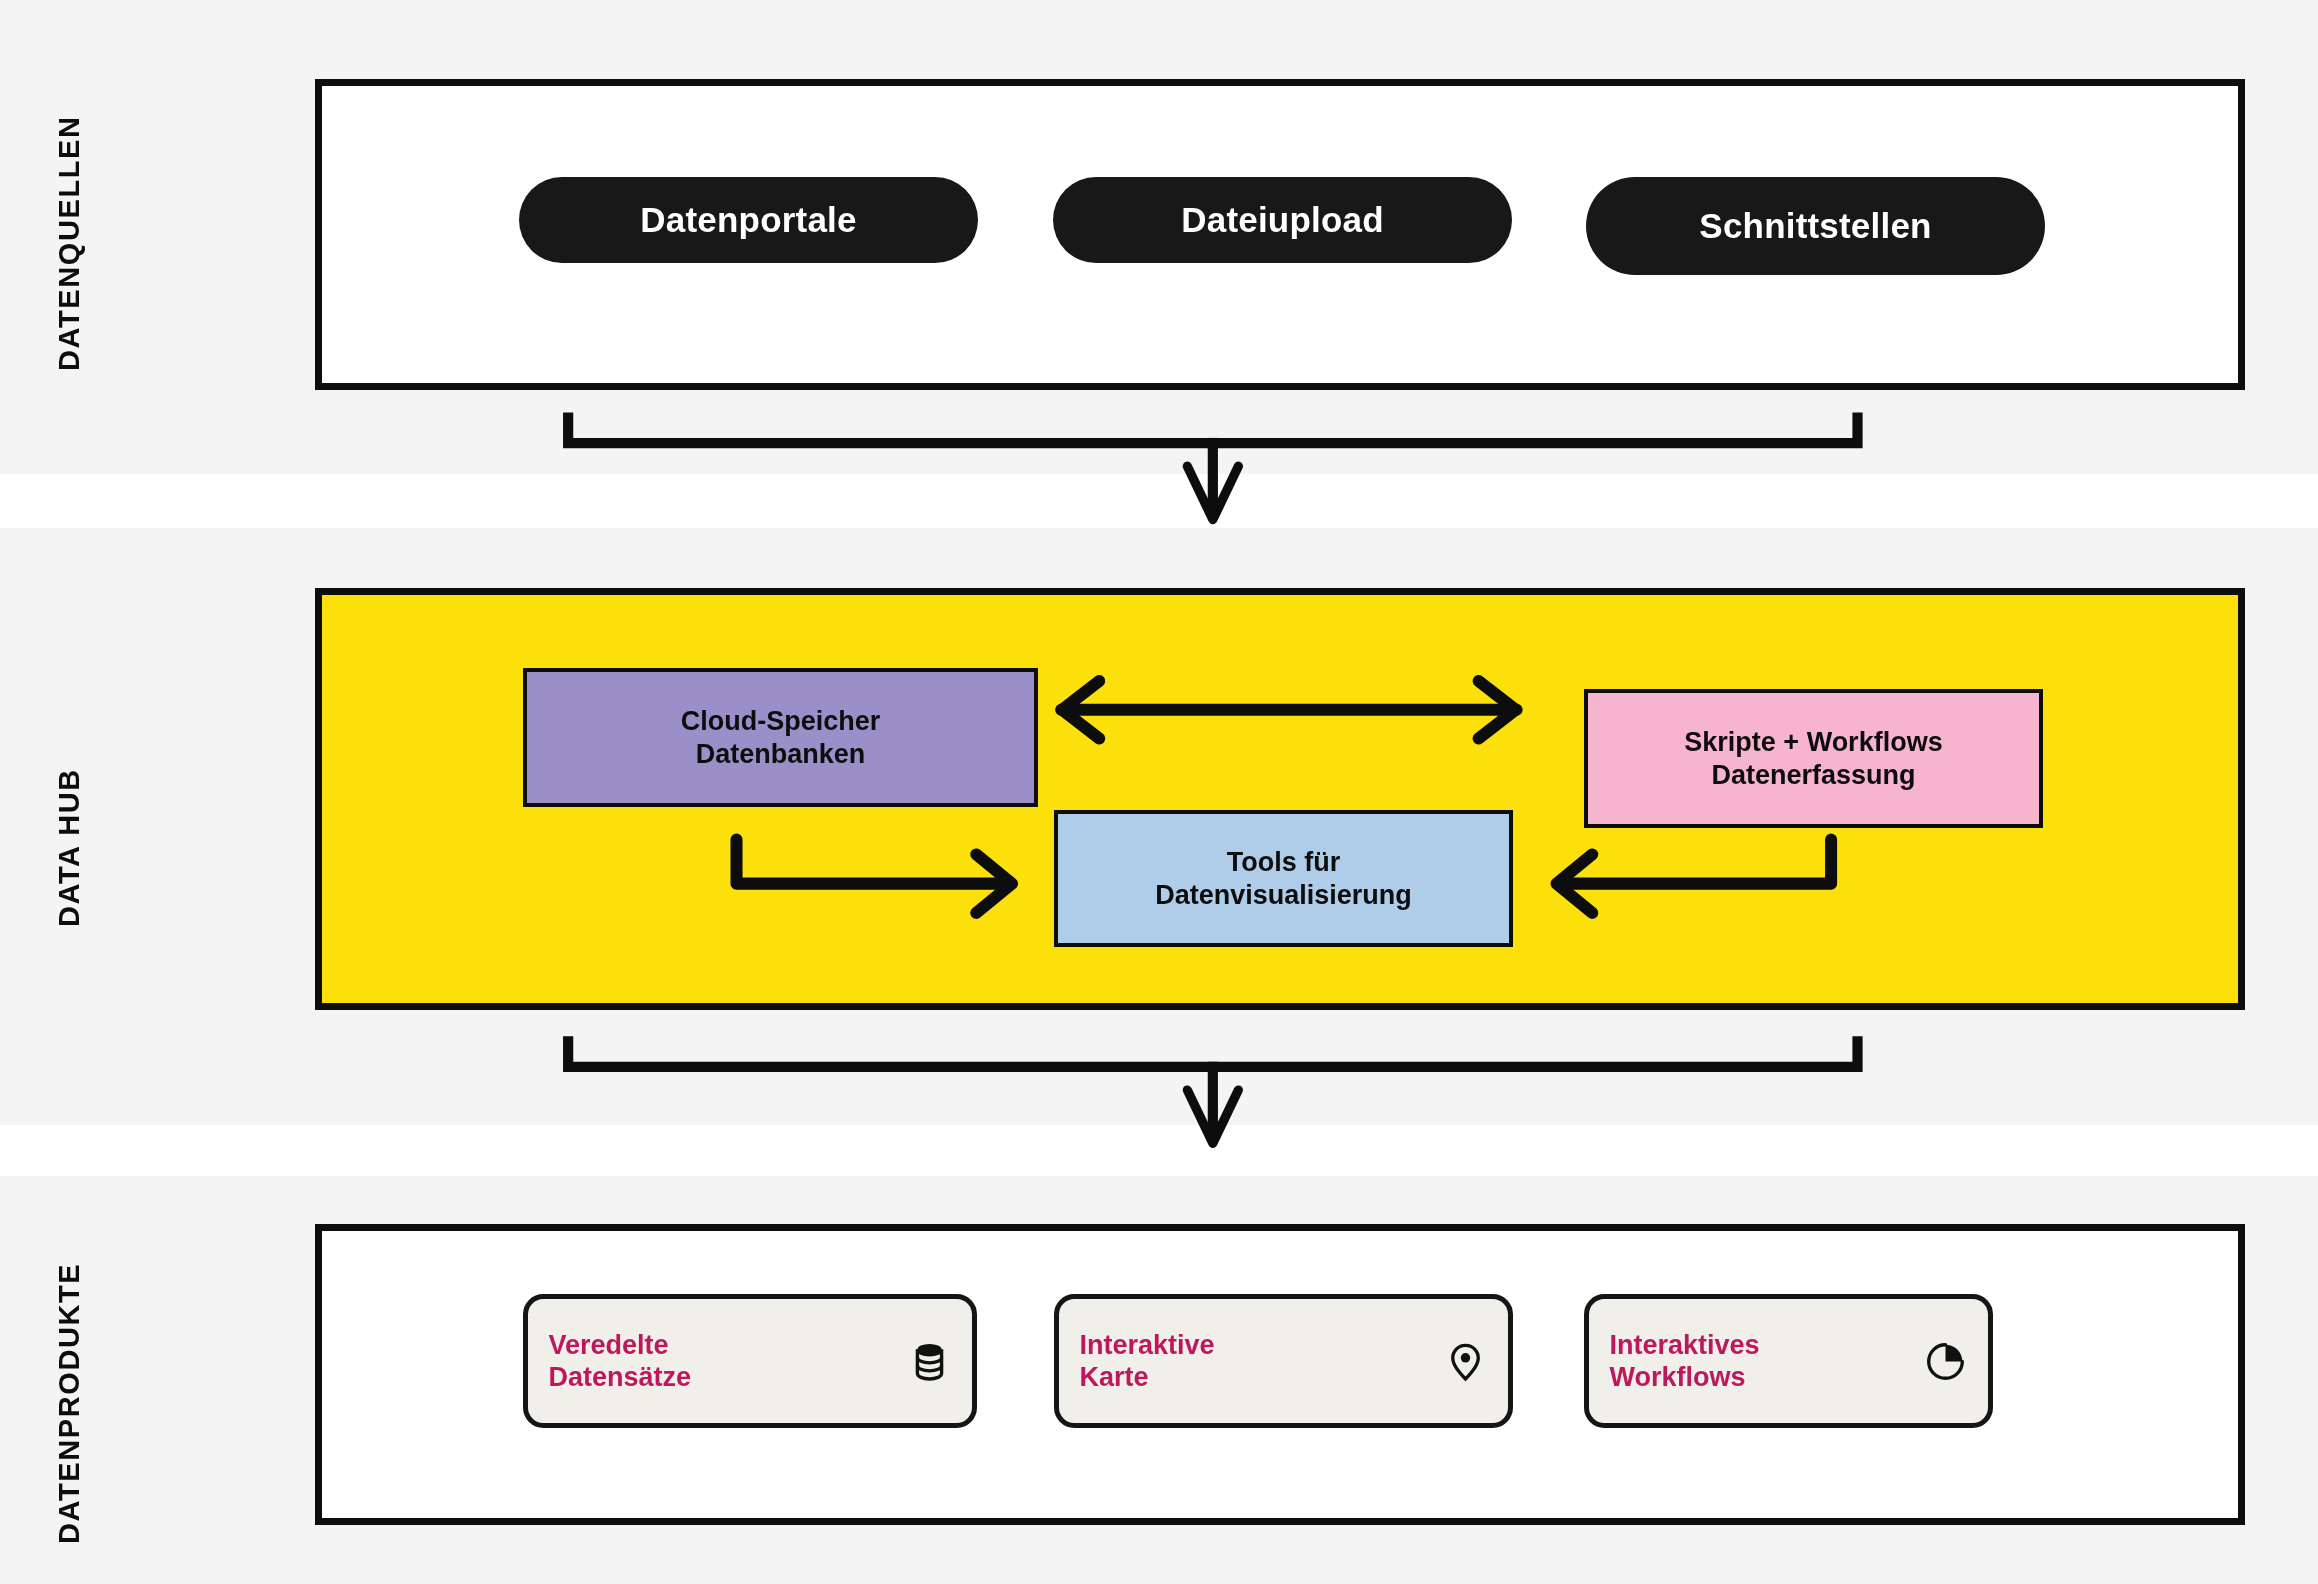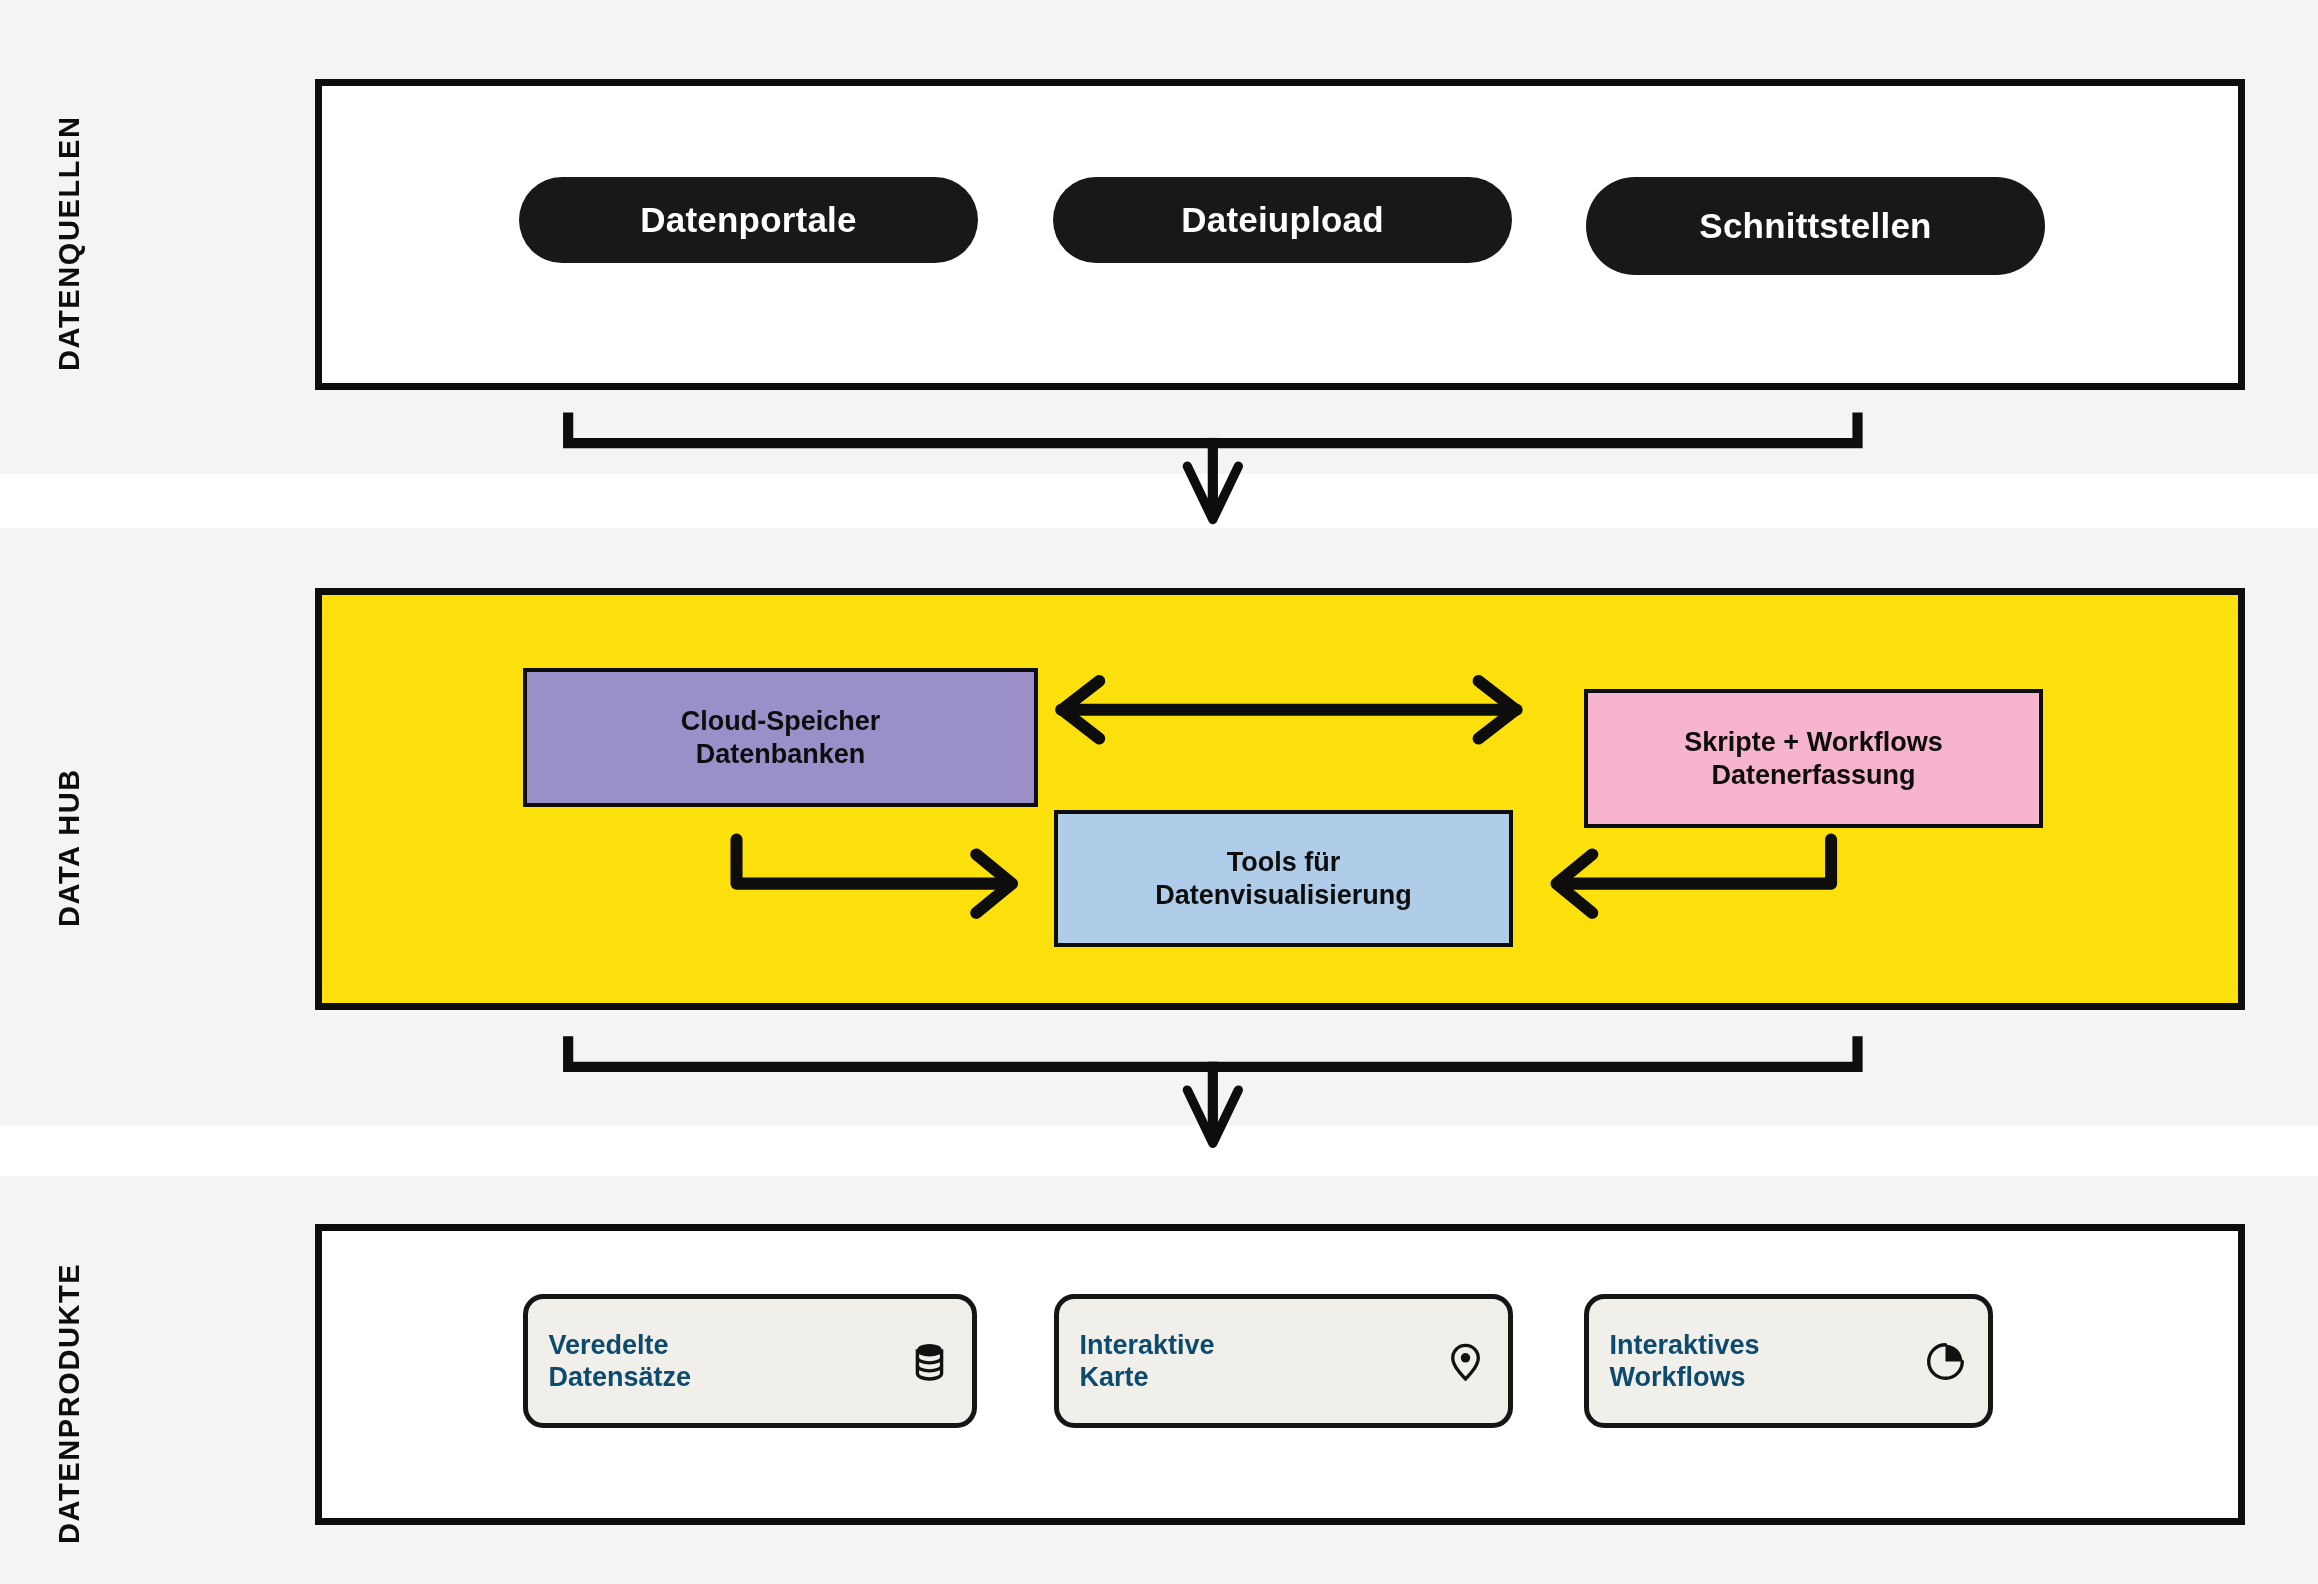--- a/index.html
+++ b/index.html
@@ -89,21 +89,21 @@
     box-sizing: border-box;
     border: 5.1px solid #151515;
     border-radius: 20.4px;
     background: #f1efe9;
     display: flex;
     align-items: center;
     justify-content: space-between;
     padding: 0 21.3px 0 20.4px;
   }
   .product-label {
-    color: #0c4a6e;
+    color: #be185d;
     font-weight: 700;
     font-size: 27px;
     line-height: 1.2;
     text-align: left;
   }
   .product-icon { flex: 0 0 auto; width: 43px; height: 43px; }
 
   
   #arrows {
     position: absolute;

